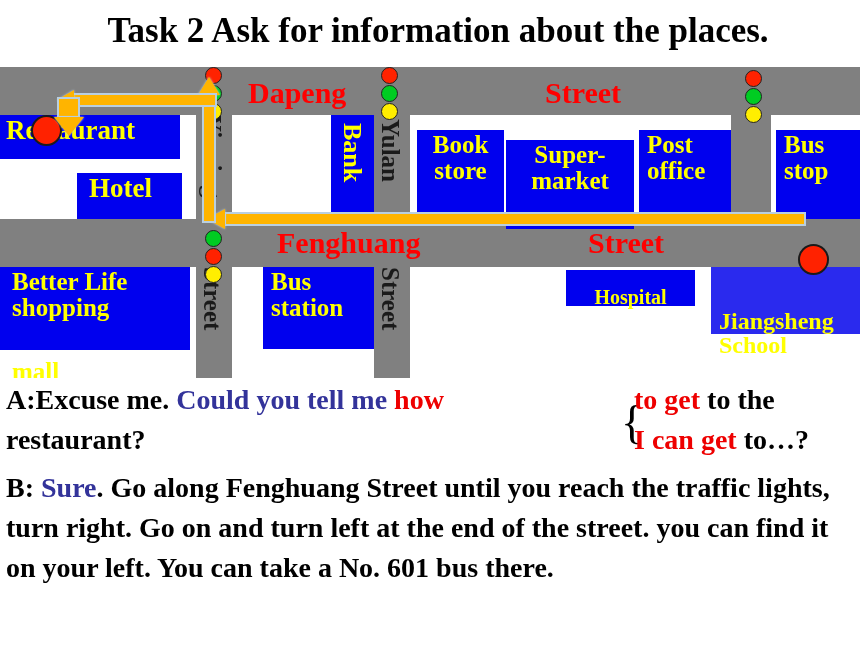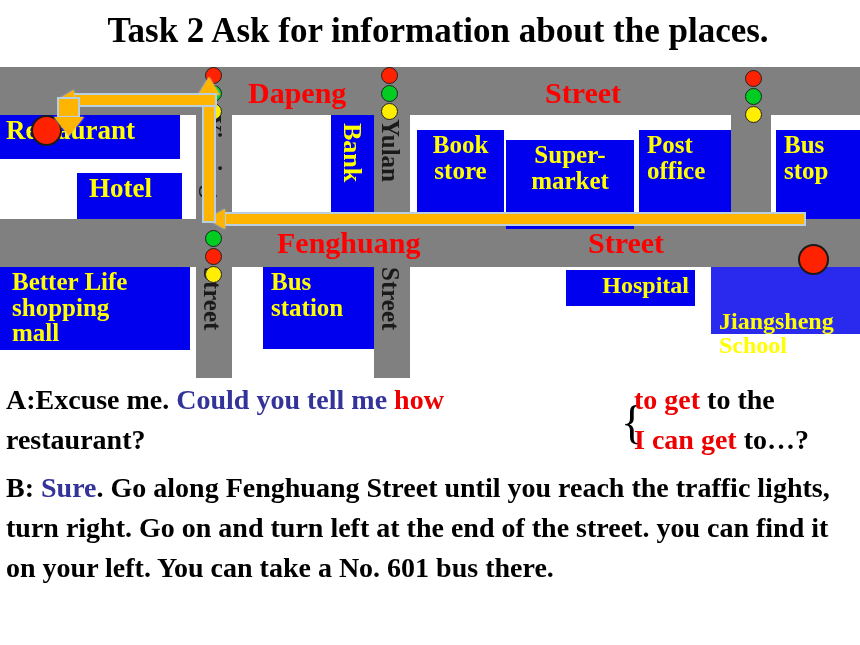--- a/index.html
+++ b/index.html
@@ -188,29 +188,29 @@
   </div>
 
   <div class="blk" style="left:776px; top:63px; width:84px; height:89px; padding-left:8px;">
     <span style="display:block;">Bus</span>
     <span style="display:block;">stop</span>
   </div>
 
   <div class="blk" style="left:0px; top:200px; width:190px; height:83px; padding-left:12px;">
     <span style="display:block;">Better Life</span>
     <span style="display:block;">shopping</span>
-    <span style="display:block;">mall</span>
+    <span style="display:block;margin-top:39px;">mall</span>
   </div>
 
   <div class="blk" style="left:263px; top:200px; width:111px; height:82px; padding-left:8px;">
     <span style="display:block;">Bus</span>
     <span style="display:block;">station</span>
   </div>
 
-  <div class="blk center" style="left:566px; top:203px; width:129px; height:36px; font-size:24px; padding-top:3px;text-align:right;">
+  <div class="blk center" style="left:566px; top:203px; width:129px; height:36px; font-size:20px; padding-top:17px;">
     <span>Hospital</span>
   </div>
 
   <div class="blk" style="left:711px; top:200px; width:149px; height:67px; background:#2a2aee; font-size:24px; padding-left:8px;">
     <span style="display:block;margin-top:40px;">Jiangsheng</span>
     <span style="display:block;">School</span>
   </div>
 
   <div class="streetname" style="left:248px; top:9px;">Dapeng</div>
   <div class="streetname" style="left:545px; top:9px;">Street</div>

